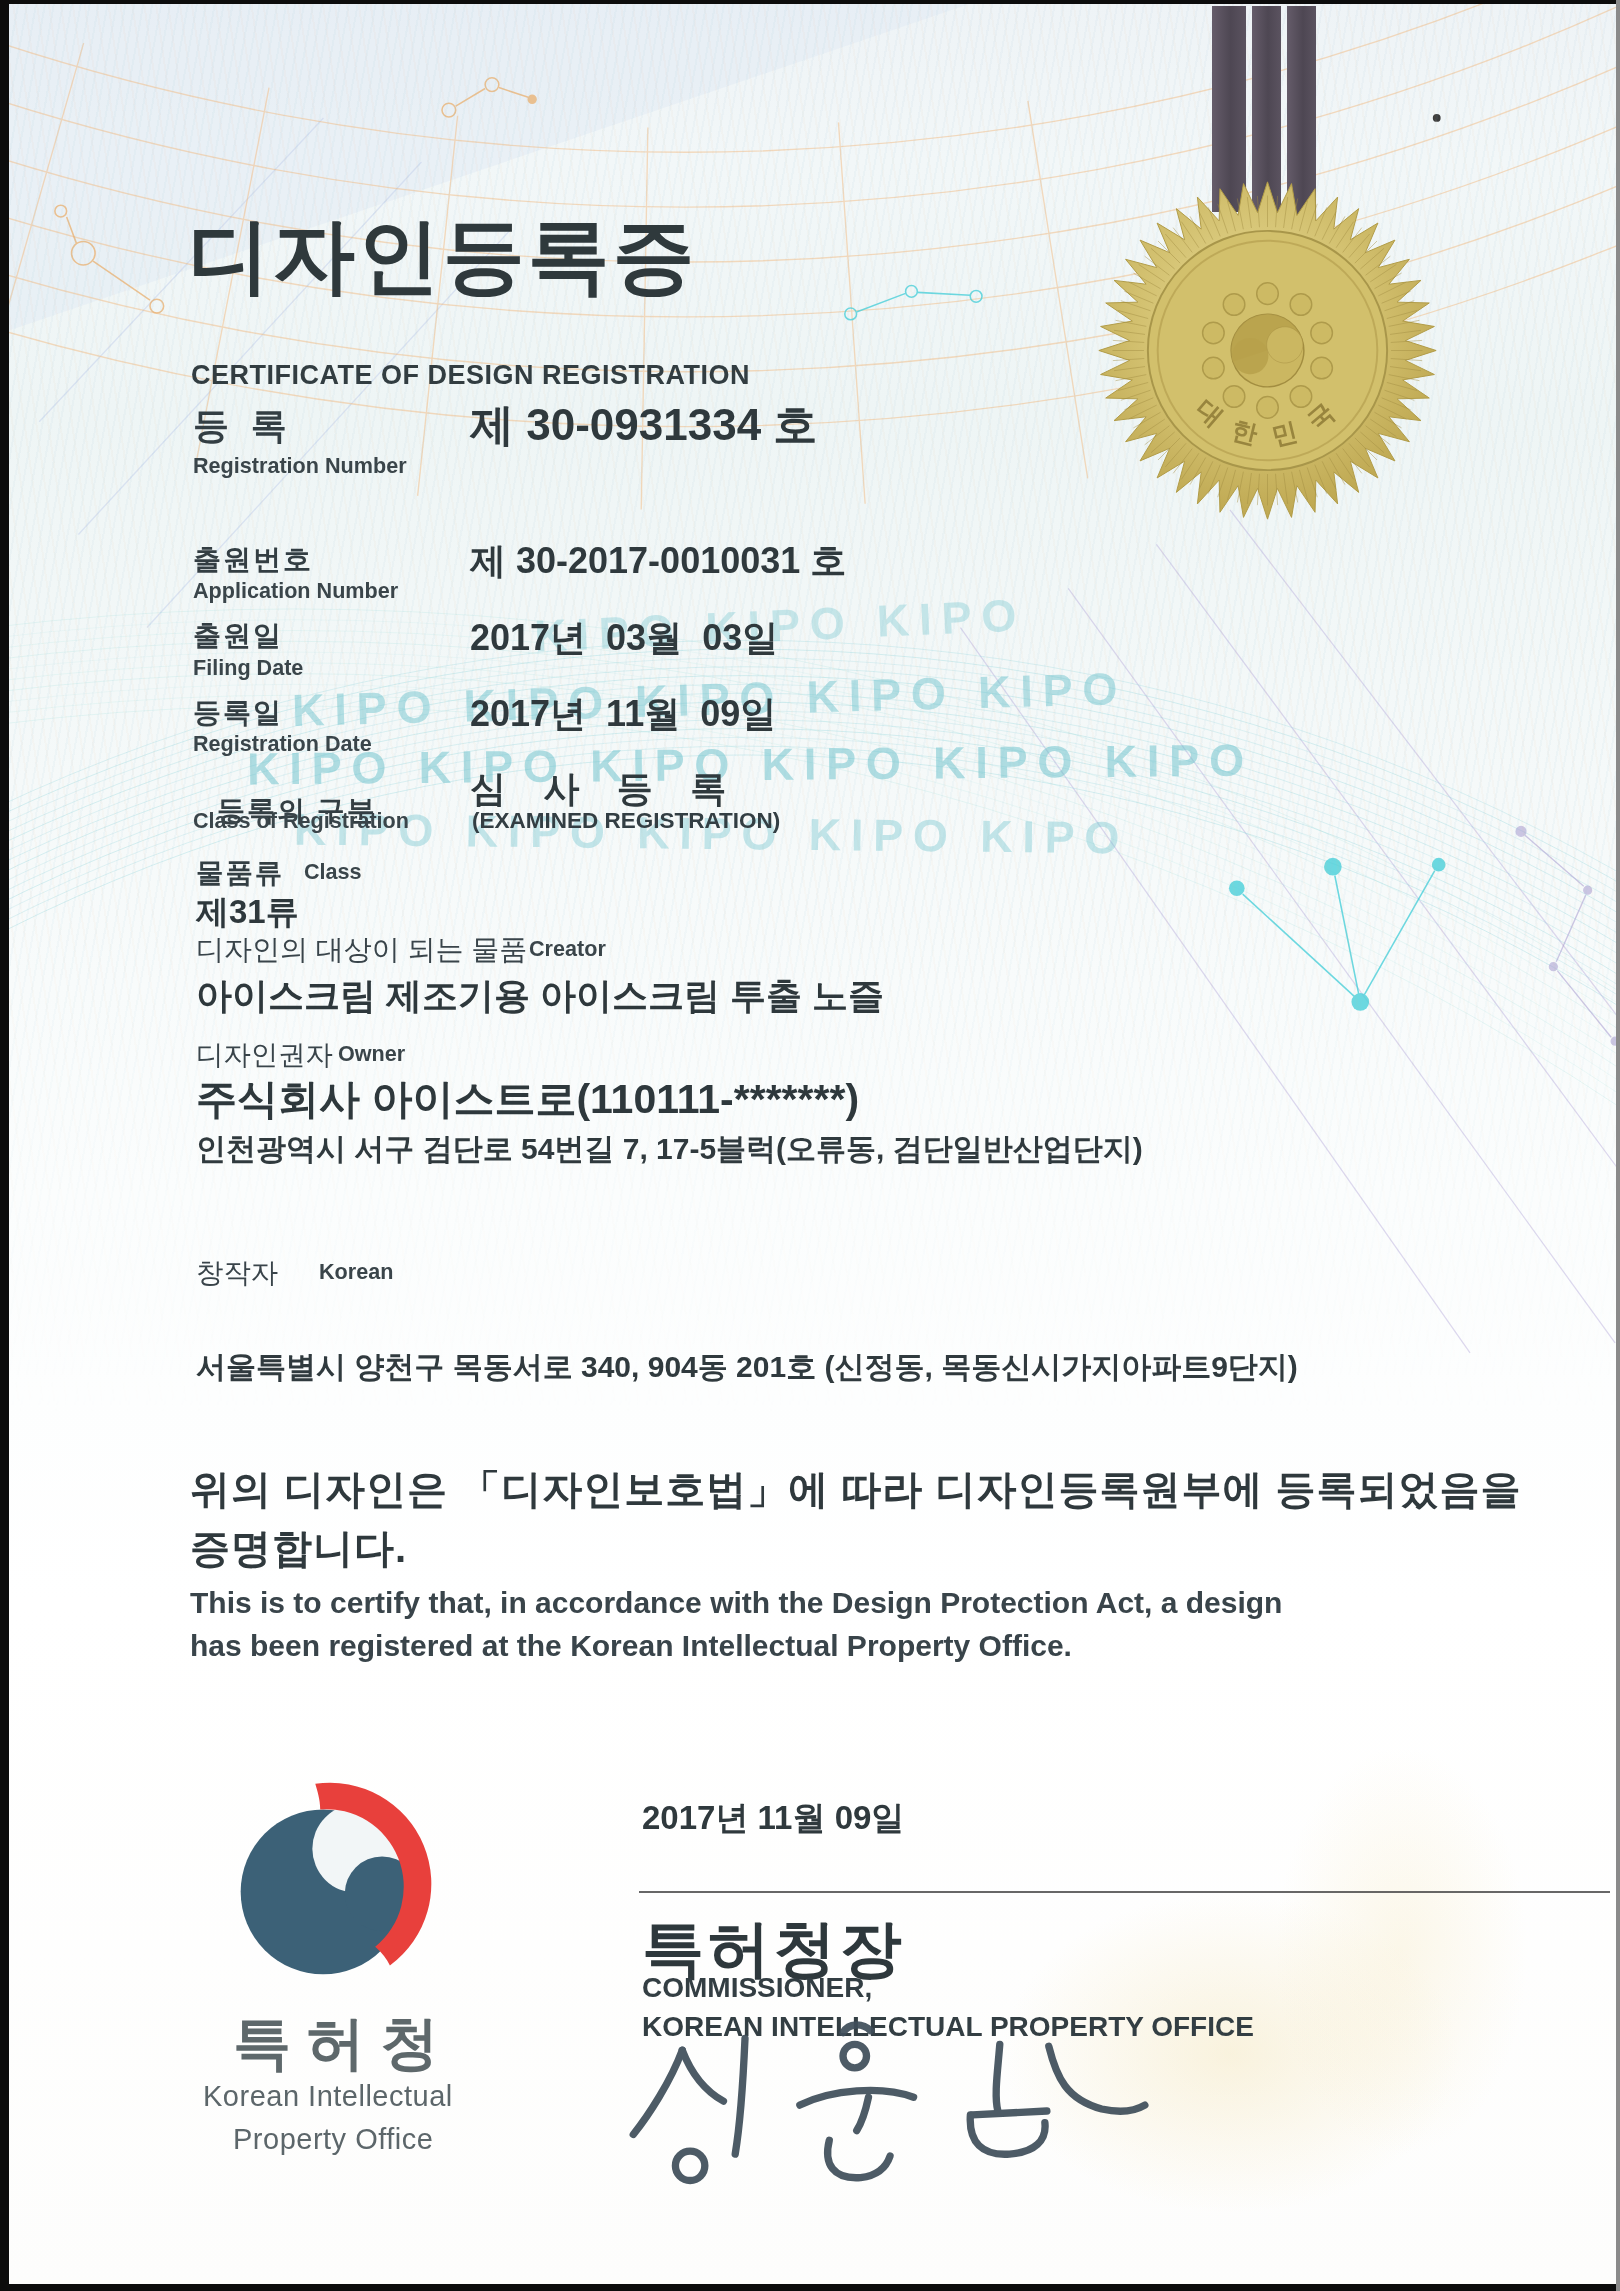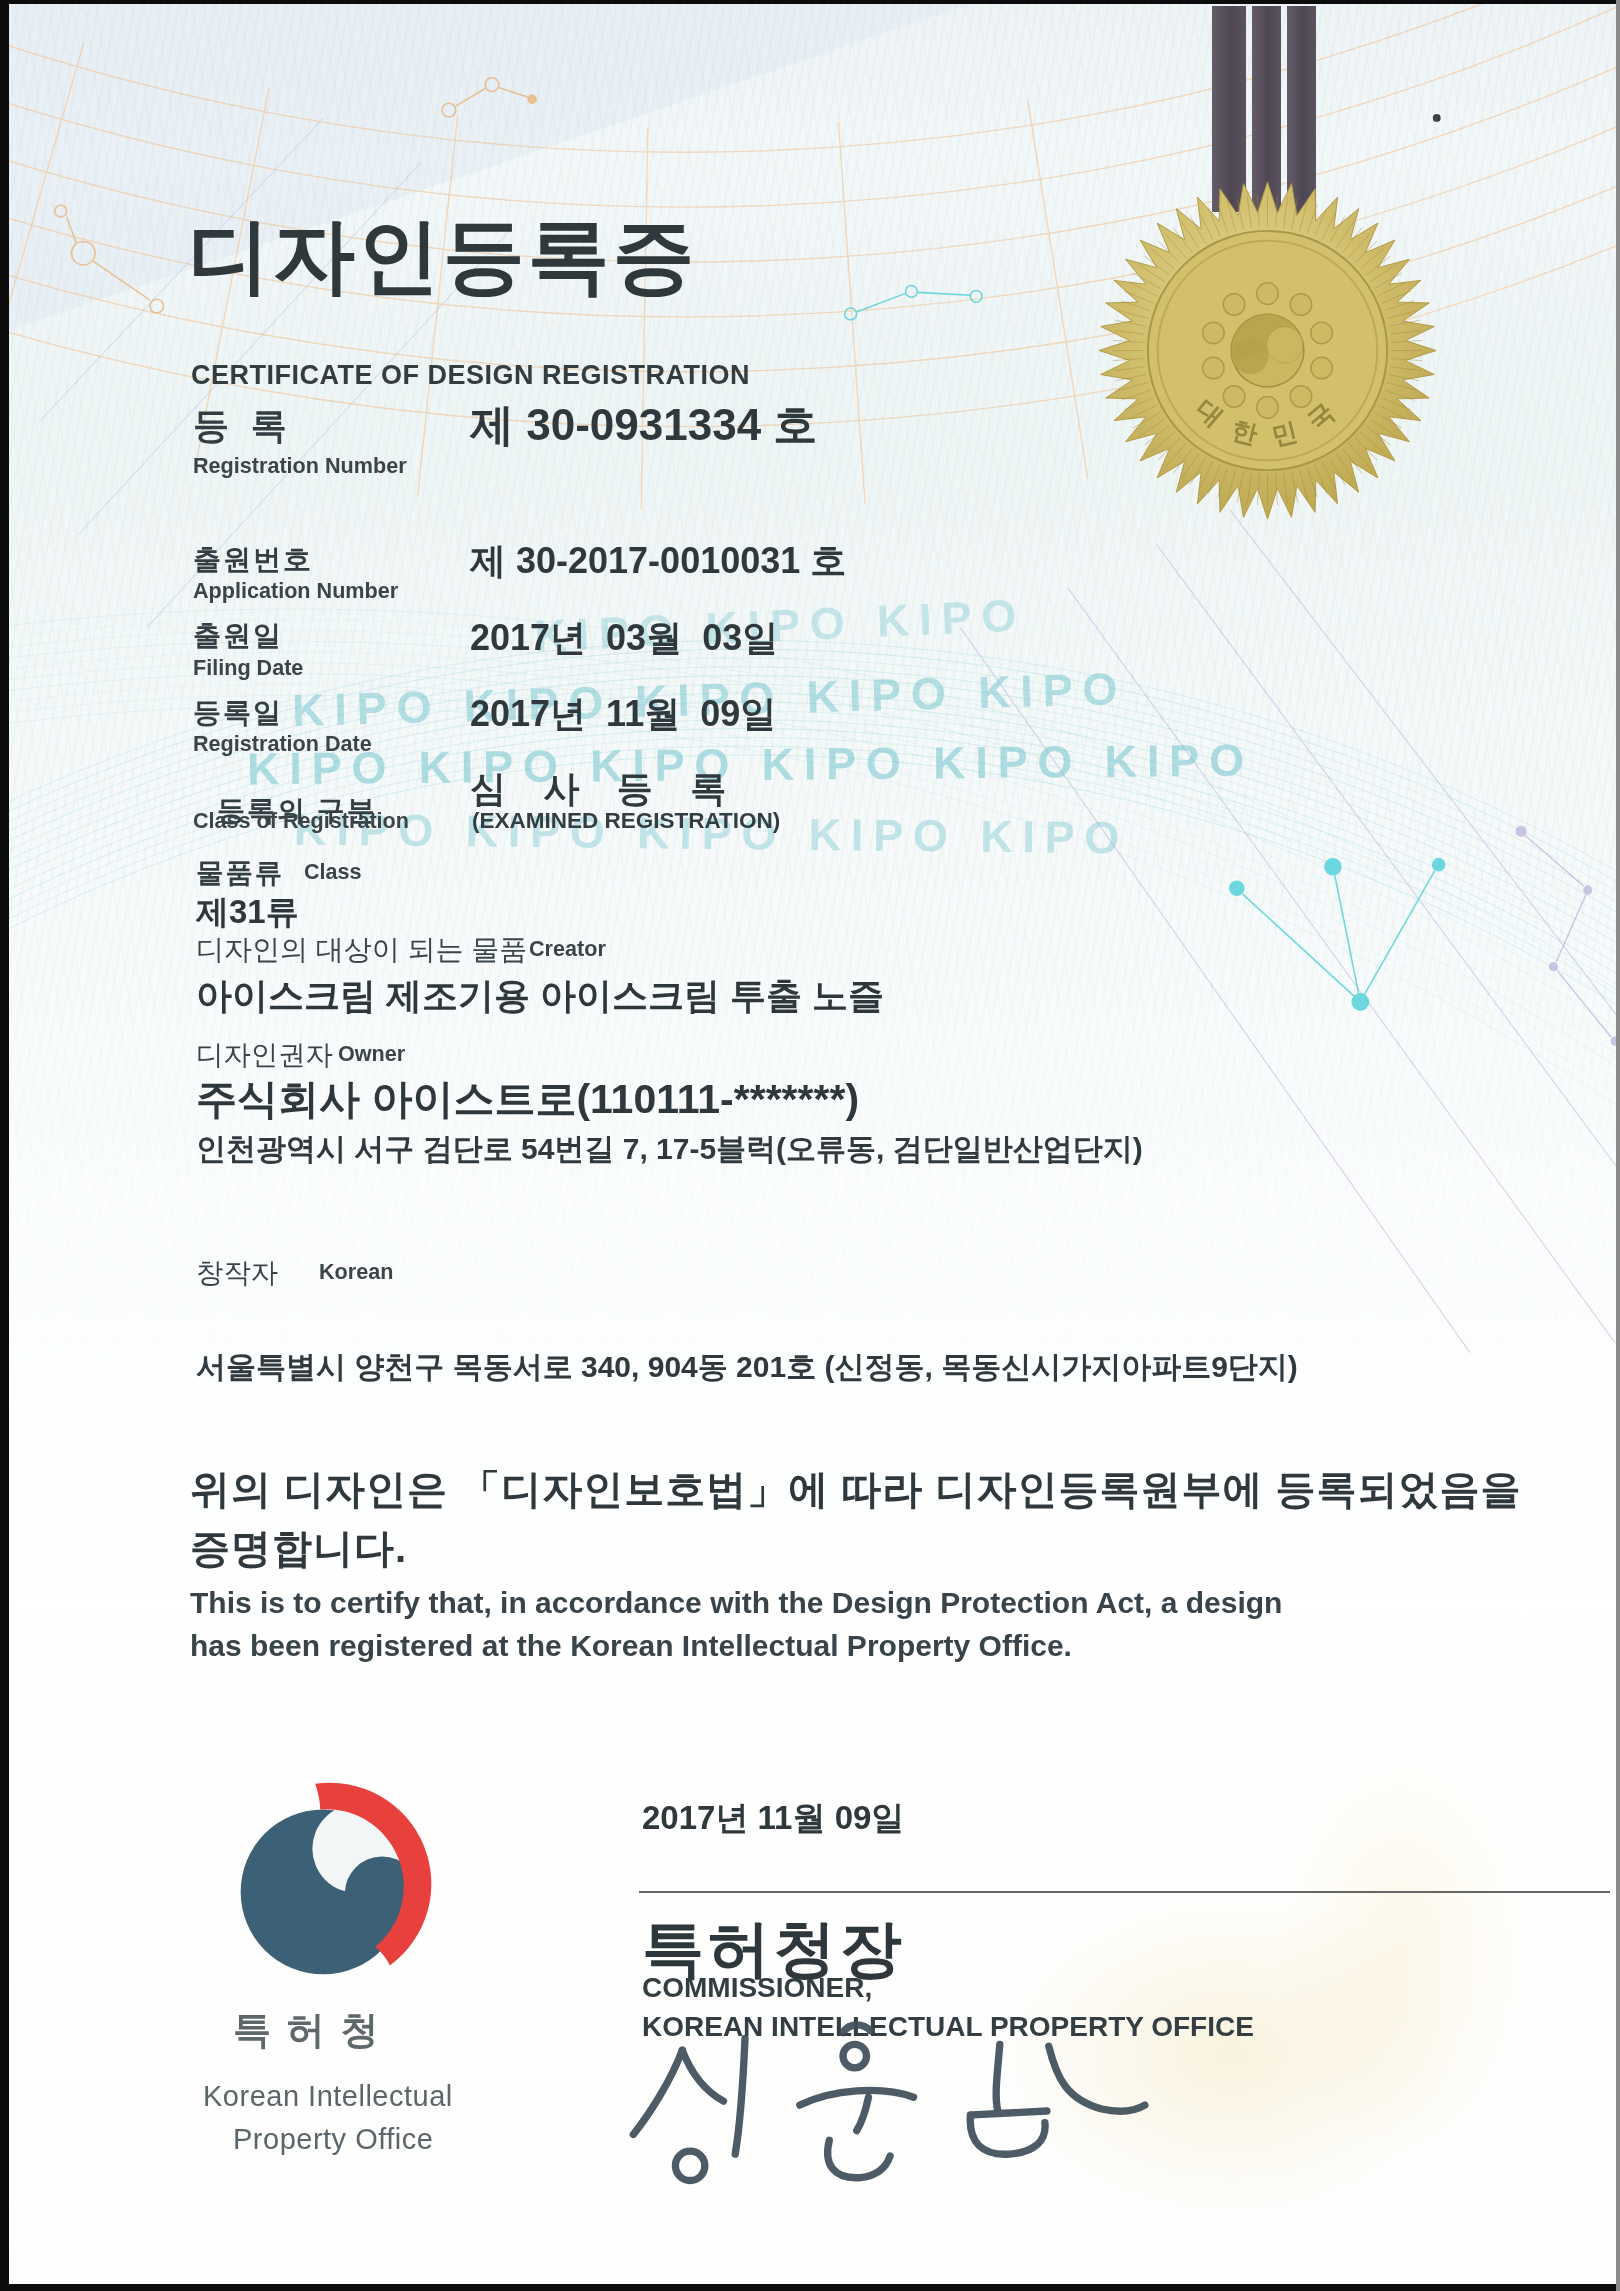--- a/index.html
+++ b/index.html
@@ -19,21 +19,21 @@
   .k-label{font-weight:700;font-size:28px;letter-spacing:2px;color:#333e43;}
   .e-label{font-weight:600;font-size:21.6px;color:#3a454a;}
   .value{font-weight:700;font-size:36px;color:#2f393d;}
   .title-ko{font-weight:800;font-size:82px;letter-spacing:2.9px;color:#2f393c;}
   .title-en{font-weight:700;font-size:27px;letter-spacing:0.5px;color:#323d41;margin-top:40px;}
   .addr{font-weight:700;font-size:30px;color:#303a3e;}
   .name{font-weight:700;font-size:41px;color:#2e383c;}
   .cert-ko{font-weight:700;font-size:40px;letter-spacing:1px;color:#2f393d;}
   .cert-en{font-weight:700;font-size:30px;color:#39444a;}
   .divider{position:absolute;left:639px;top:1891px;width:971px;height:2px;background:#4c4c4c;opacity:.85;}
-  .logo-ko{font-weight:700;font-size:38px;letter-spacing:15.7px;color:#5e686b;}
+  .logo-ko{font-weight:700;font-size:58px;letter-spacing:15.7px;color:#5e686b;}
   .logo-en{font-weight:500;font-size:29px;color:#5c666a;letter-spacing:0.5px;}
   .edge{position:absolute;background:#0c0c0c;}
   .blob{position:absolute;border-radius:50%;pointer-events:none;}
 </style>
 </head>
 <body>
 
 <div class="page">
 
   <svg class="bg" width="1620" height="2292" viewBox="0 0 1653 2338">

